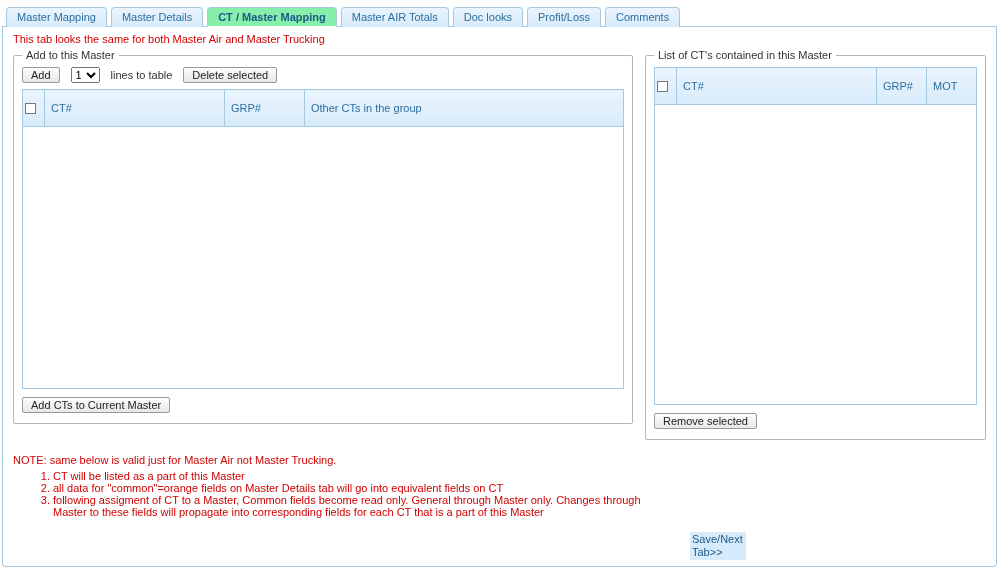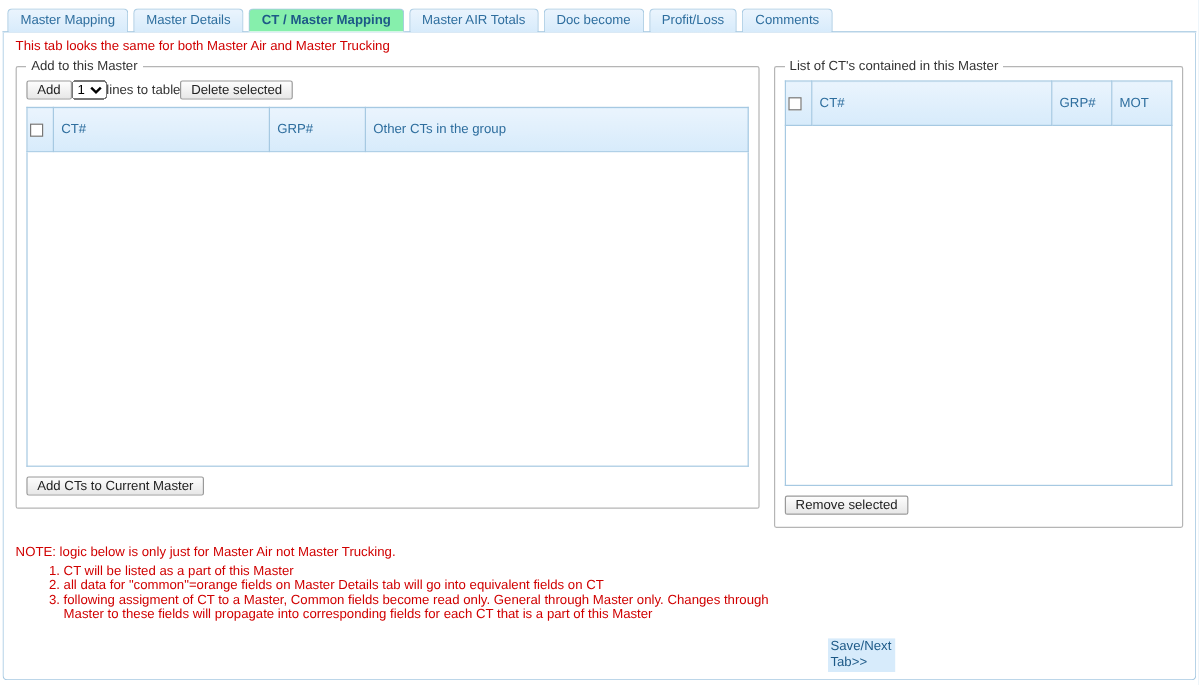--- a/index.html
+++ b/index.html
@@ -64,21 +64,21 @@
   fieldset legend {
     font-size: 11px;
     padding: 0 4px;
     color: #333;
   }
   .fs-left { flex: 0 0 620px; }
   .fs-right { flex: 1; }
   .toolbar {
     display: flex;
     align-items: center;
-    gap: 0;
+    gap: 11px;
     margin-bottom: 6px;
   }
   .btn {
     font-family: inherit;
     font-size: 11px;
     background: linear-gradient(#fdfdfd, #e7e7e7);
     border: 1px solid #999;
     border-radius: 2px;
     padding: 1px 8px;
     cursor: pointer;
@@ -150,21 +150,21 @@
   }
 </style>
 </head>
 <body>
 
 <div class="tabbar">
   <div class="tab">Master Mapping</div>
   <div class="tab">Master Details</div>
   <div class="tab active">CT / Master Mapping</div>
   <div class="tab">Master AIR Totals</div>
-  <div class="tab">Doc become</div>
+  <div class="tab">Doc looks</div>
   <div class="tab">Profit/Loss</div>
   <div class="tab">Comments</div>
 </div>
 
 <div class="tab-panel">
   <div class="hint">This tab looks the same for both Master Air and Master Trucking</div>
 
   <div class="cols">
 
     <fieldset class="fs-left">
@@ -223,21 +223,21 @@
         </table>
       <div class="tbl-body-wrap short"></div>
 
       <div class="below-btn">
         <button class="btn">Remove selected</button>
       </div>
     </fieldset>
   </div>
 
   <div class="notes-block">
-    <div>NOTE: logic below is only just for Master Air not Master Trucking.</div>
+    <div>NOTE: same below is valid just for Master Air not Master Trucking.</div>
     <ol>
       <li>CT will be listed as a part of this Master</li>
       <li>all data for "common"=orange fields on Master Details tab will go into equivalent fields on CT</li>
       <li>following assigment of CT to a Master, Common fields become read only. General through Master only. Changes through Master to these fields will propagate into corresponding fields for each CT that is a part of this Master</li>
     </ol>
   </div>
 
   <div class="save-link">Save/Next Tab&gt;&gt;</div>
 </div>
 

